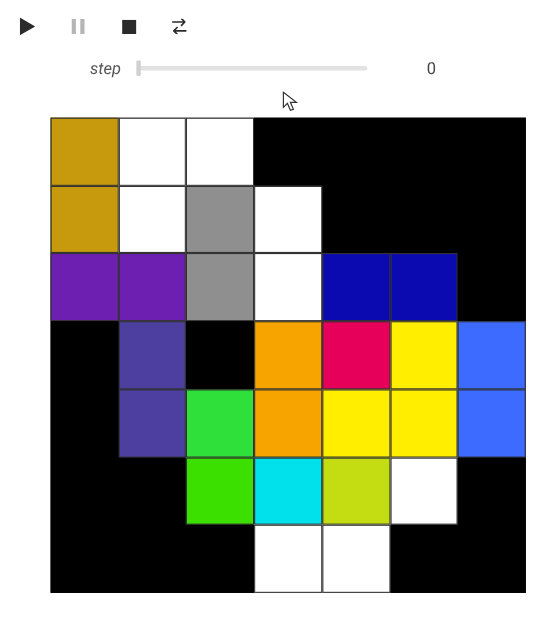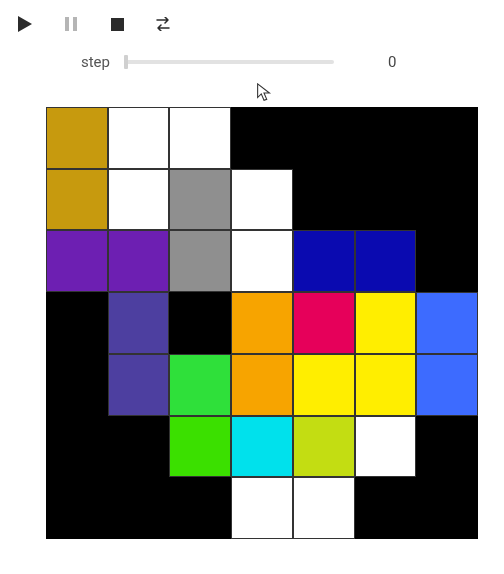--- a/index.html
+++ b/index.html
@@ -35,20 +35,21 @@
     align-items: center;
     gap: 14px;
     margin-bottom: 12px;
     padding-left: 60px;
   }
   .slider-label {
     font-size: 15px;
     color: #555;
     width: 40px;
     text-align: right;
+    font-style: italic;
   }
   .slider-wrap {
     position: relative;
     width: 210px;
     height: 18px;
     display: flex;
     align-items: center;
   }
   .slider-track {
     width: 100%;

